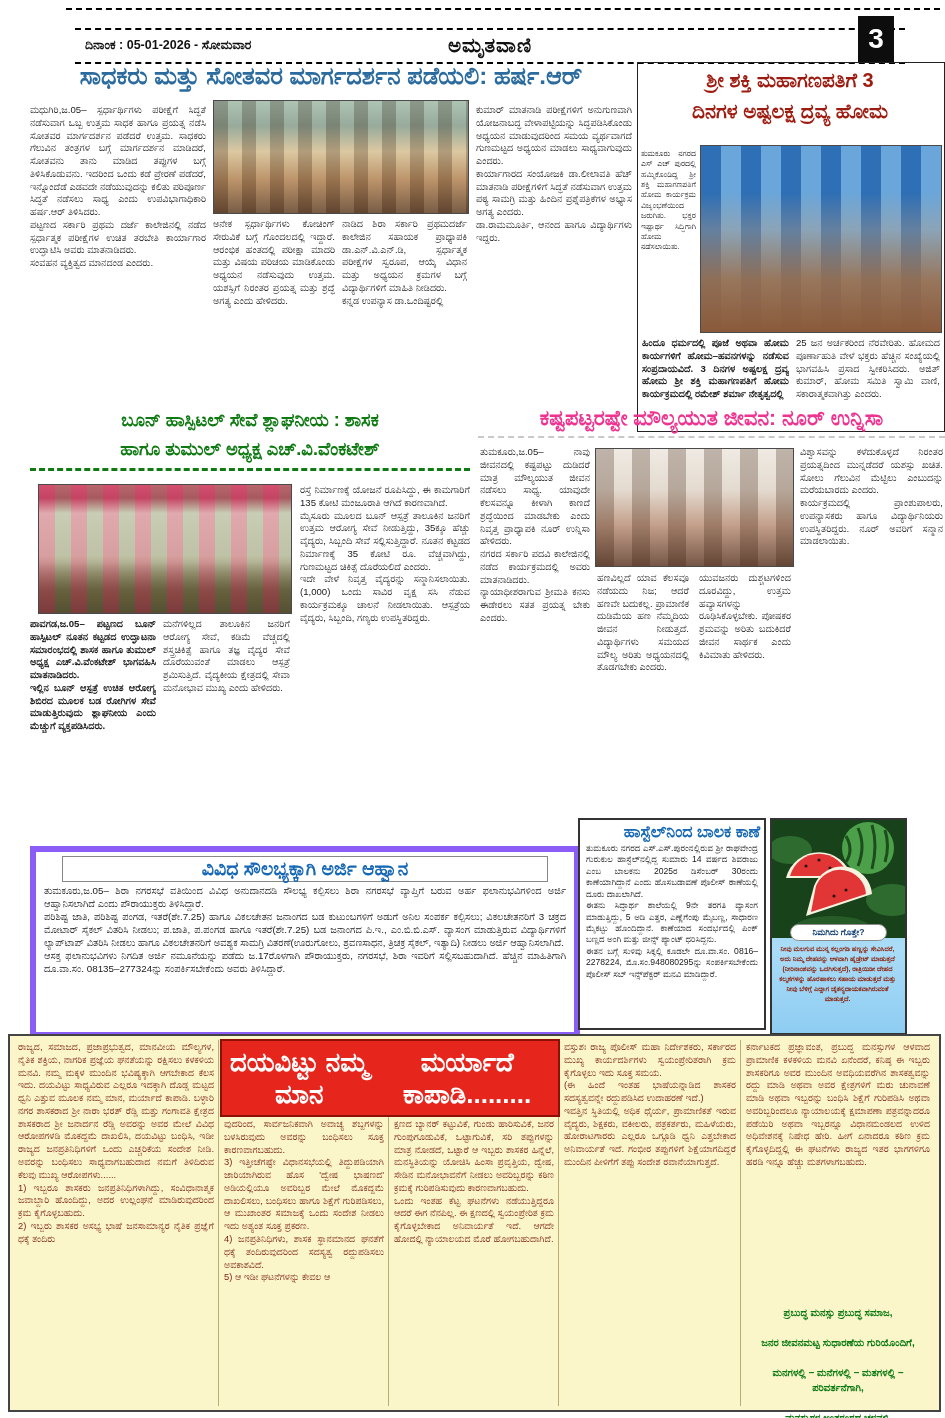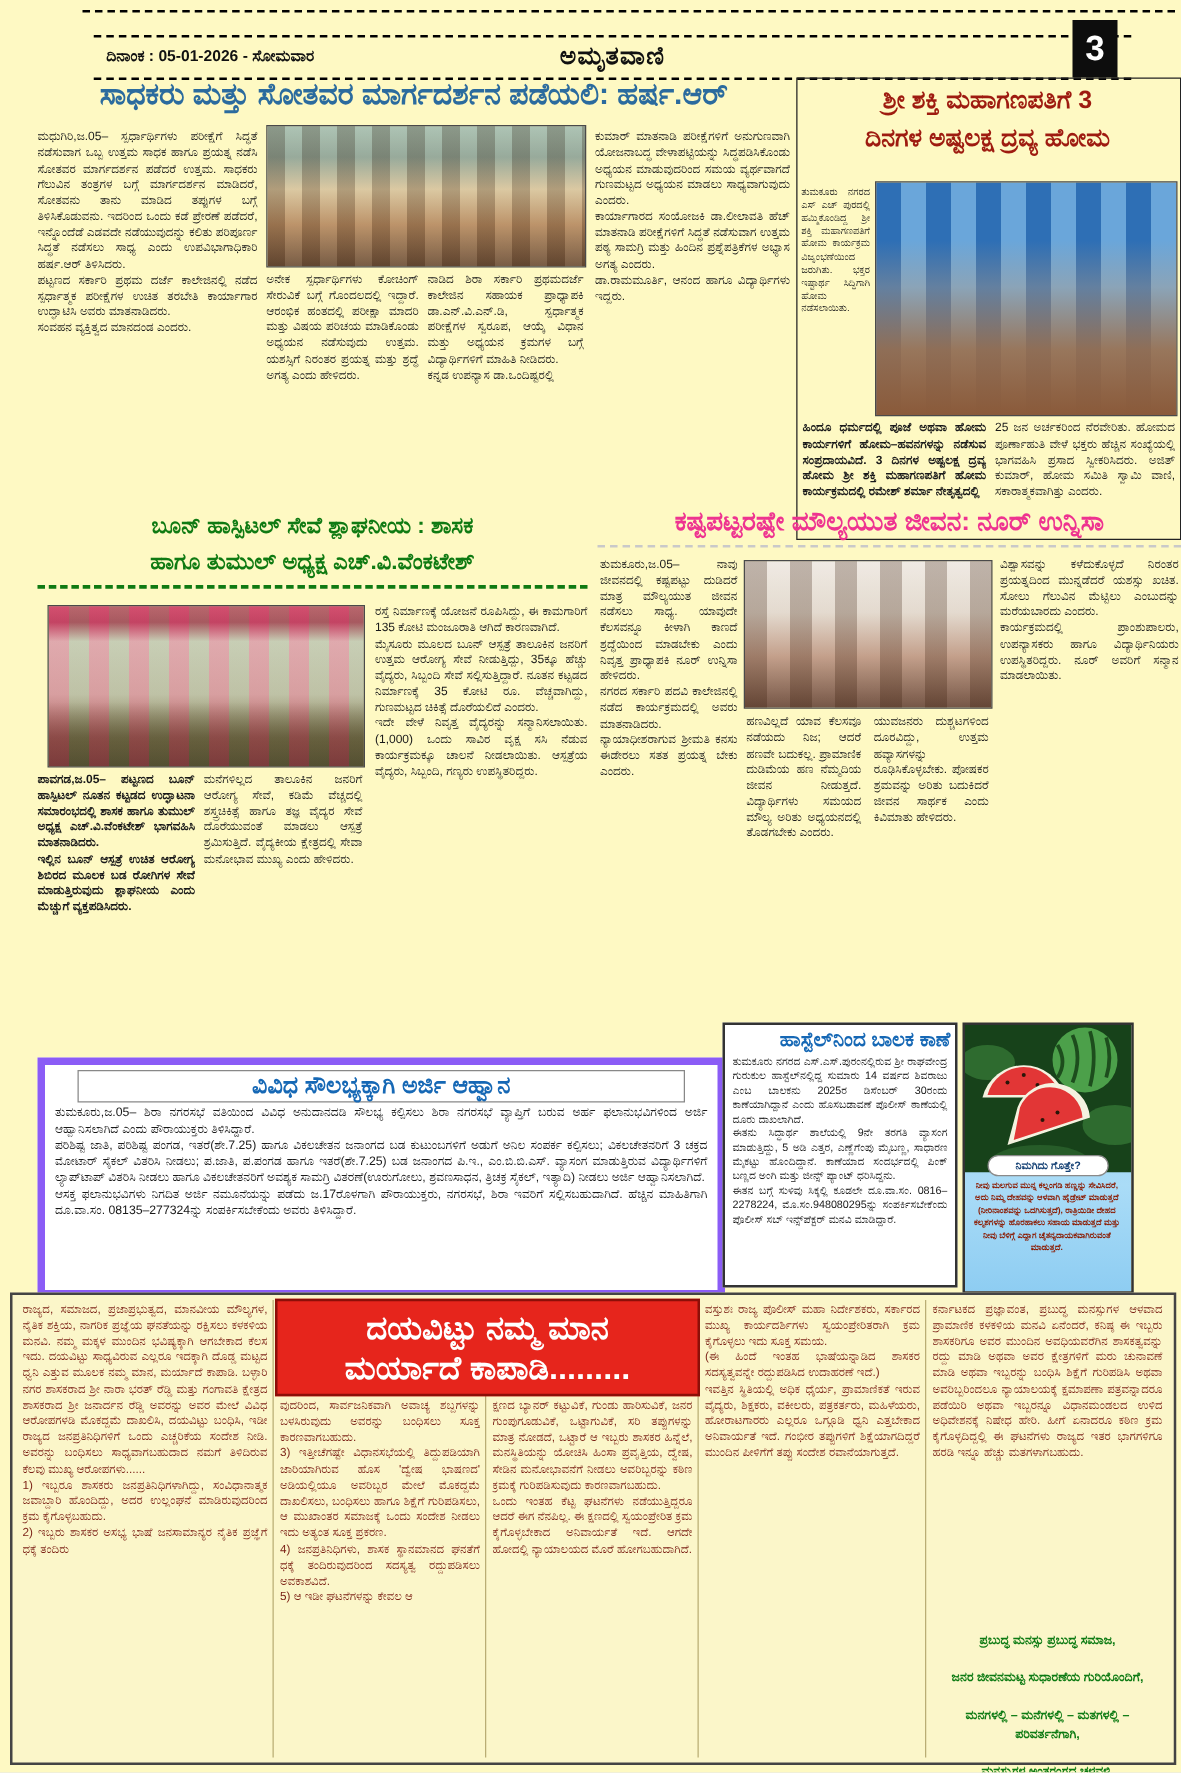--- a/index.html
+++ b/index.html
@@ -1,16 +1,16 @@
 <!DOCTYPE html>
 <html><head>
 <meta charset="utf-8">
 <style>
   html,body{margin:0;padding:0;background:#e8e8e8;}
-  .page{position:relative;width:945px;height:1418px;margin:0 auto;background:#fef9c3;
+  .page{position:relative;width:945px;height:1418px;margin:0 auto;background:#ffffff;
         font-family:"Liberation Sans", sans-serif;overflow:hidden;}
   .abs{position:absolute;}
   
   .dash-top{left:66px;top:8px;width:874px;border-top:2px dashed #000;}
   .mast-band{left:75px;top:28px;width:830px;height:32px;border-top:2px dashed #000;border-bottom:2px dashed #000;}
   .date-line{position:absolute;left:10px;top:8px;font-size:12.5px;font-weight:bold;color:#111;}
   .mast-title{position:absolute;left:0;right:0;top:4px;text-align:center;font-size:20px;font-weight:bold;color:#111;letter-spacing:1px;}
   .pagenum{left:858px;top:16px;width:36px;height:46px;background:#0d0d0d;color:#fff;
            font-size:28px;font-weight:bold;display:flex;align-items:center;justify-content:center;}
   
@@ -80,21 +80,21 @@
   .bottom{left:8px;top:1034px;width:929px;height:374px;border:2px solid #444;background:#fbf6c9;}
   .b-col{position:absolute;font-size:9.4px;line-height:1.36;text-align:justify;color:#7a1f14;
       white-space:pre-line;overflow:hidden;}
   .b-sep{position:absolute;top:4px;bottom:4px;width:0;border-left:1px solid #b9ad74;}
   .b-c1{left:8px;top:5px;width:196px;height:360px;}
   .b-c2{left:214px;top:82px;width:160px;height:283px;}
   .b-c3{left:384px;top:82px;width:160px;height:283px;}
   .b-c4{left:554px;top:5px;width:172px;height:360px;}
   .b-c5{left:736px;top:5px;width:184px;height:248px;}
   .notice{position:absolute;left:210px;top:3px;width:336px;height:74px;background:#e6251c;
-      border:2px solid #8c0f08;display:flex;flex-direction:column;align-items:center;justify-content:center;}
+      border:2px solid #8c0f08;display:flex;align-items:center;justify-content:center;}
   .notice div{color:#fff;font-size:26px;font-weight:bold;line-height:1.25;text-align:center;}
   .sign{position:absolute;left:736px;top:254px;width:184px;text-align:center;color:#0c7a12;
       font-weight:bold;font-size:10px;line-height:1.5;white-space:pre-line;}
 </style>
 </head>
 <body>
 
 <div class="page">
 
   <div class="abs dash-top"></div>

